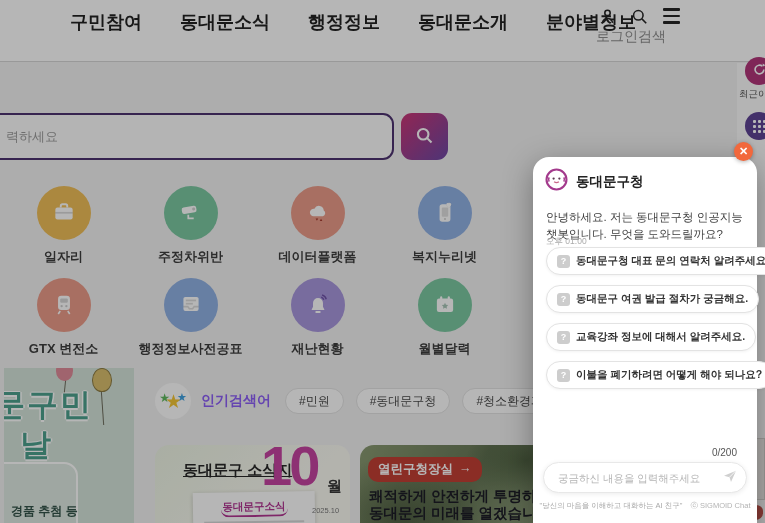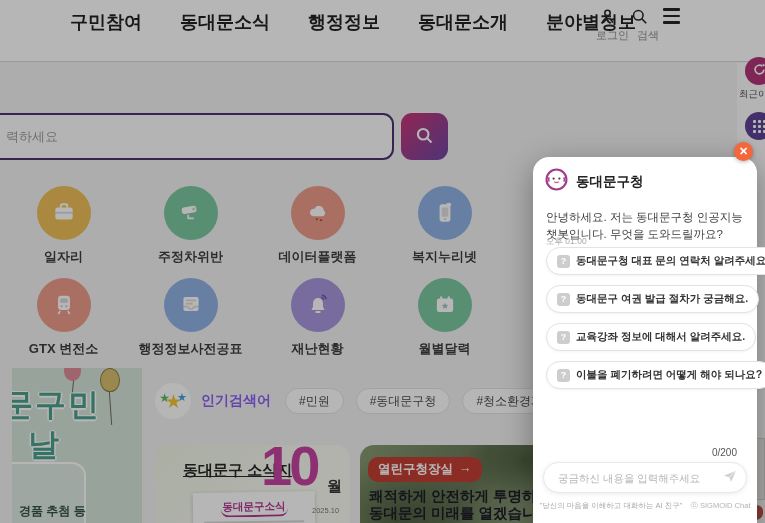--- a/index.html
+++ b/index.html
@@ -8,21 +8,21 @@
     position:relative;width:765px;height:523px;overflow:hidden;
     background:#f3f3f3;font-family:"Liberation Sans",sans-serif;
   }
   
   .topnav{position:absolute;left:0;top:0;width:765px;height:62px;background:#fff;border-bottom:1px solid #d6d6d6;}
   .nav-items{position:absolute;left:70px;top:10px;display:flex;gap:38px;}
   .nav-item{font-size:18px;font-weight:700;color:#1d1d1d;white-space:nowrap;cursor:pointer;}
   .nav-icons{position:absolute;left:596px;top:5px;display:flex;gap:10px;align-items:center;}
   .nav-icon{width:22px;height:22px;display:flex;align-items:center;justify-content:center;cursor:pointer;}
   .nav-icon svg{display:block;}
-  .nav-icon-labels{position:absolute;left:596px;top:28px;font-size:11px;color:#8d8d8d;display:flex;gap:8px;}
+  .nav-icon-labels{position:absolute;left:596px;top:28px;font-size:14px;color:#8d8d8d;display:flex;}
   .hamburger{display:flex;flex-direction:column;gap:4px;}
   .hamburger span{display:block;width:17px;height:2.4px;background:#222;border-radius:1px;}
   
   .search-input{
     position:absolute;left:-26px;top:113px;width:420px;height:47px;
     border:2px solid #4a2f6e;border-radius:11px;background:#fdfdfd;
     padding:0 14px 0 30px;font-size:13px;color:#444;outline:none;
     font-family:"Liberation Sans",sans-serif;
   }
   .search-input::placeholder{color:#999;}
@@ -48,21 +48,21 @@
   .star-badge .s1{color:#5cb85c;font-size:12px;margin-right:-5px;transform:translateY(-3px);}
   .star-badge .s2{color:#f4c430;font-size:19px;}
   .star-badge .s3{color:#3da0e0;font-size:11px;margin-left:-5px;transform:translateY(-4px);}
   .popular-title{font-size:14px;font-weight:800;color:#8b5cf6;margin-right:14px;}
   .tag-pill{
     background:#fff;border:1px solid #e2e2e2;border-radius:15px;height:26px;
     display:flex;align-items:center;padding:0 13px;font-size:12px;color:#444;
     margin-right:12px;cursor:pointer;white-space:nowrap;
   }
   
-  .left-banner{position:absolute;left:12px;top:368px;width:130px;height:155px;background:#d5e4da;overflow:hidden;cursor:pointer;}
+  .left-banner{position:absolute;left:4px;top:368px;width:130px;height:155px;background:#d5e4da;overflow:hidden;cursor:pointer;}
   .banner-title{position:absolute;font-weight:900;color:#49a08c;text-shadow:-1.5px 0 #fff,1.5px 0 #fff,0 -1.5px #fff,0 1.5px #fff;letter-spacing:2px;}
   .banner-line1{left:-10px;top:16px;font-size:31px;}
   .banner-line2{left:16px;top:56px;font-size:31px;}
   .balloon{position:absolute;border-radius:50% 50% 48% 48%;}
   .balloon-pink{left:52px;top:-8px;width:17px;height:21px;background:#e08a98;}
   .balloon-yellow{left:88px;top:0px;width:20px;height:24px;background:#d9bd6a;border:1px solid #8a7a40;}
   .balloon-string{position:absolute;width:1px;background:#6a6a5a;}
   .bs1{left:60px;top:12px;height:22px;transform:rotate(6deg);}
   .bs2{left:98px;top:23px;height:34px;transform:rotate(-4deg);}
   .banner-box{position:absolute;left:-18px;top:94px;width:92px;height:90px;border:2.5px solid #fff;border-radius:14px;background:rgba(255,255,255,0.22);}

